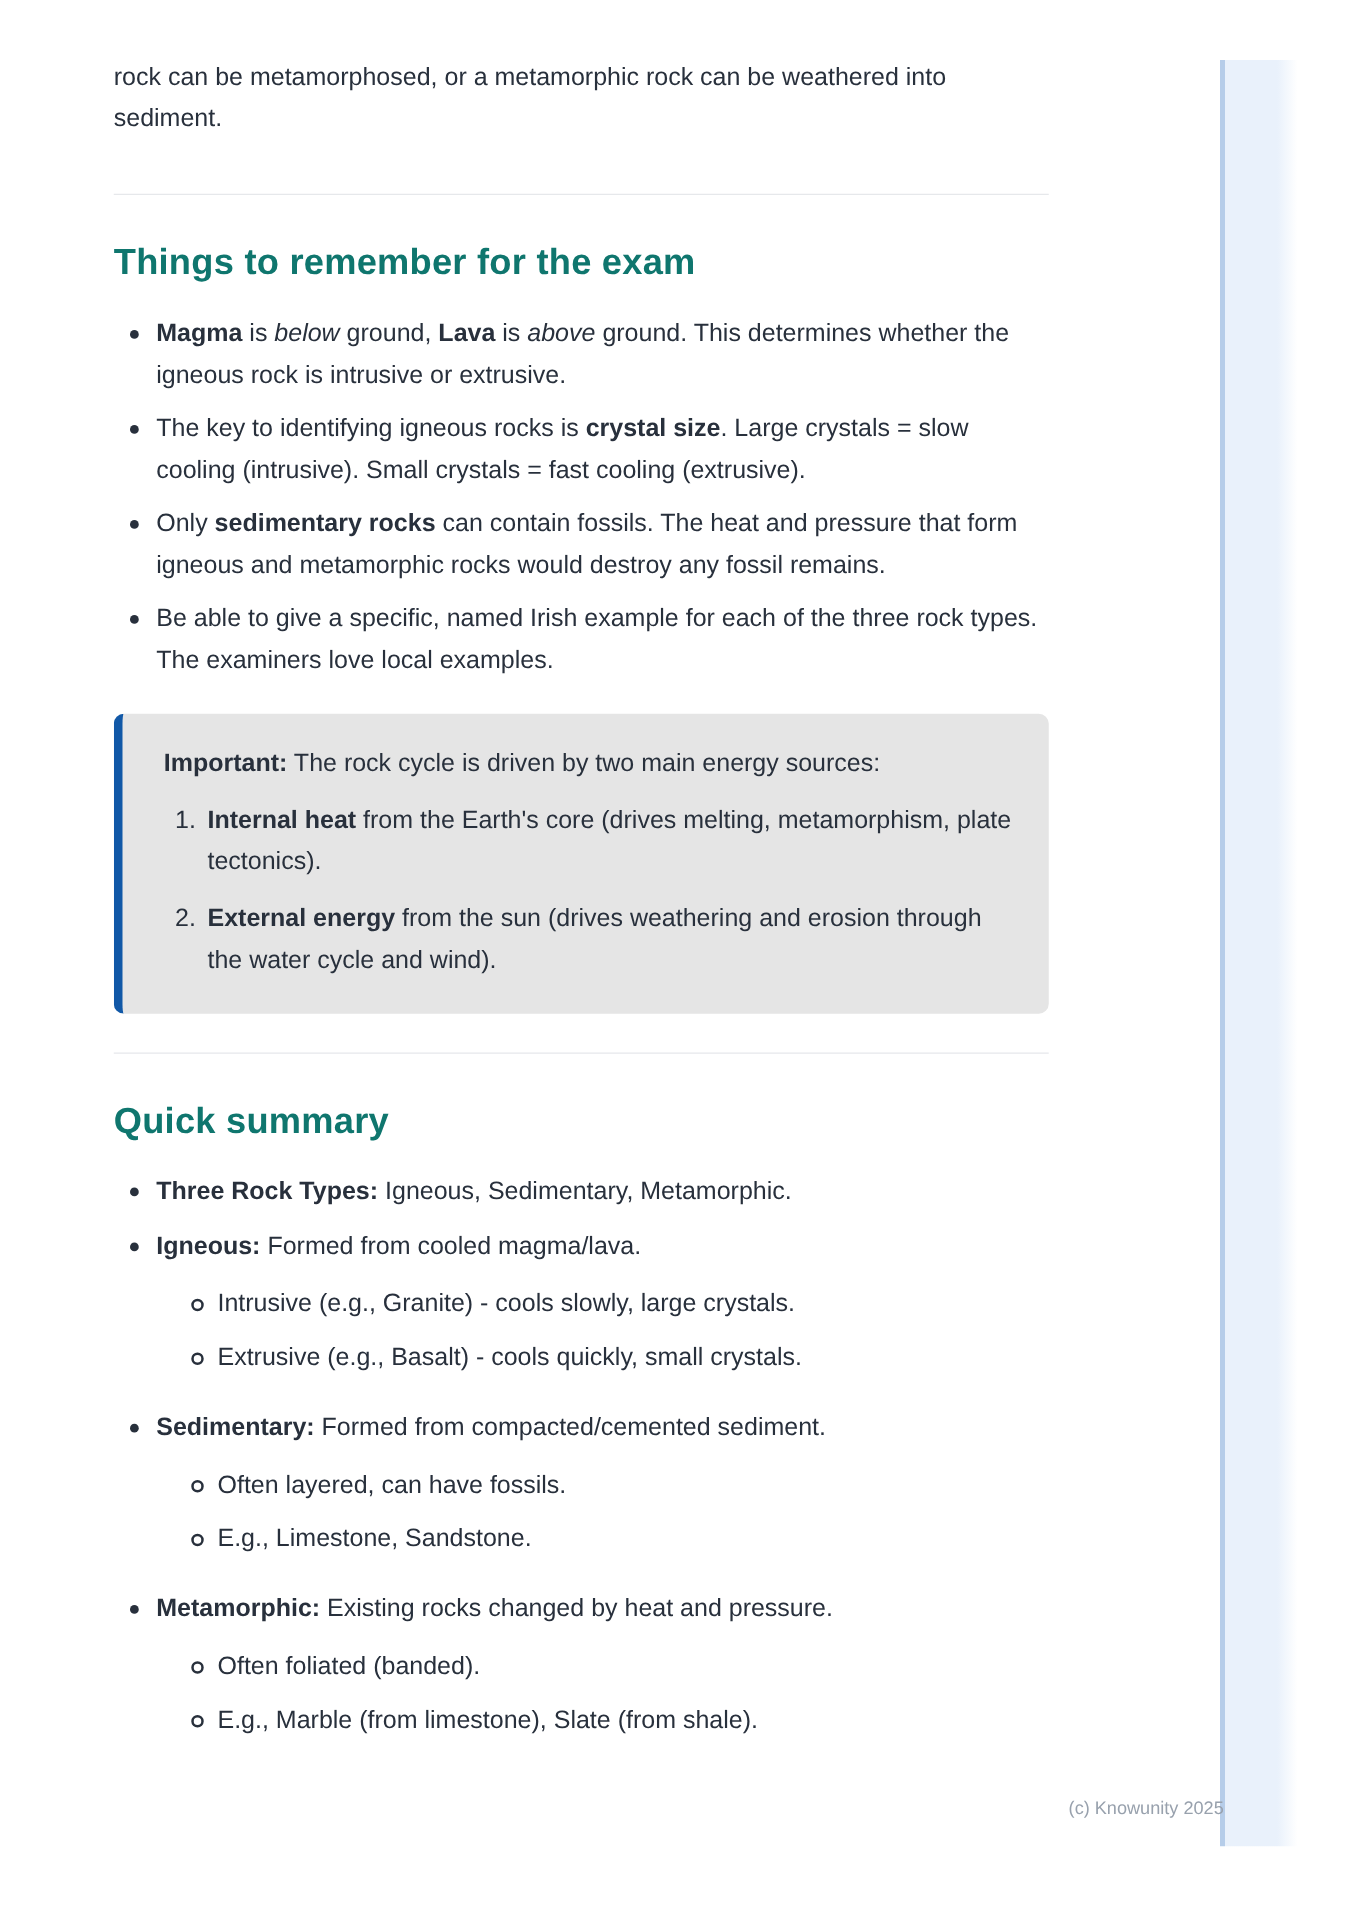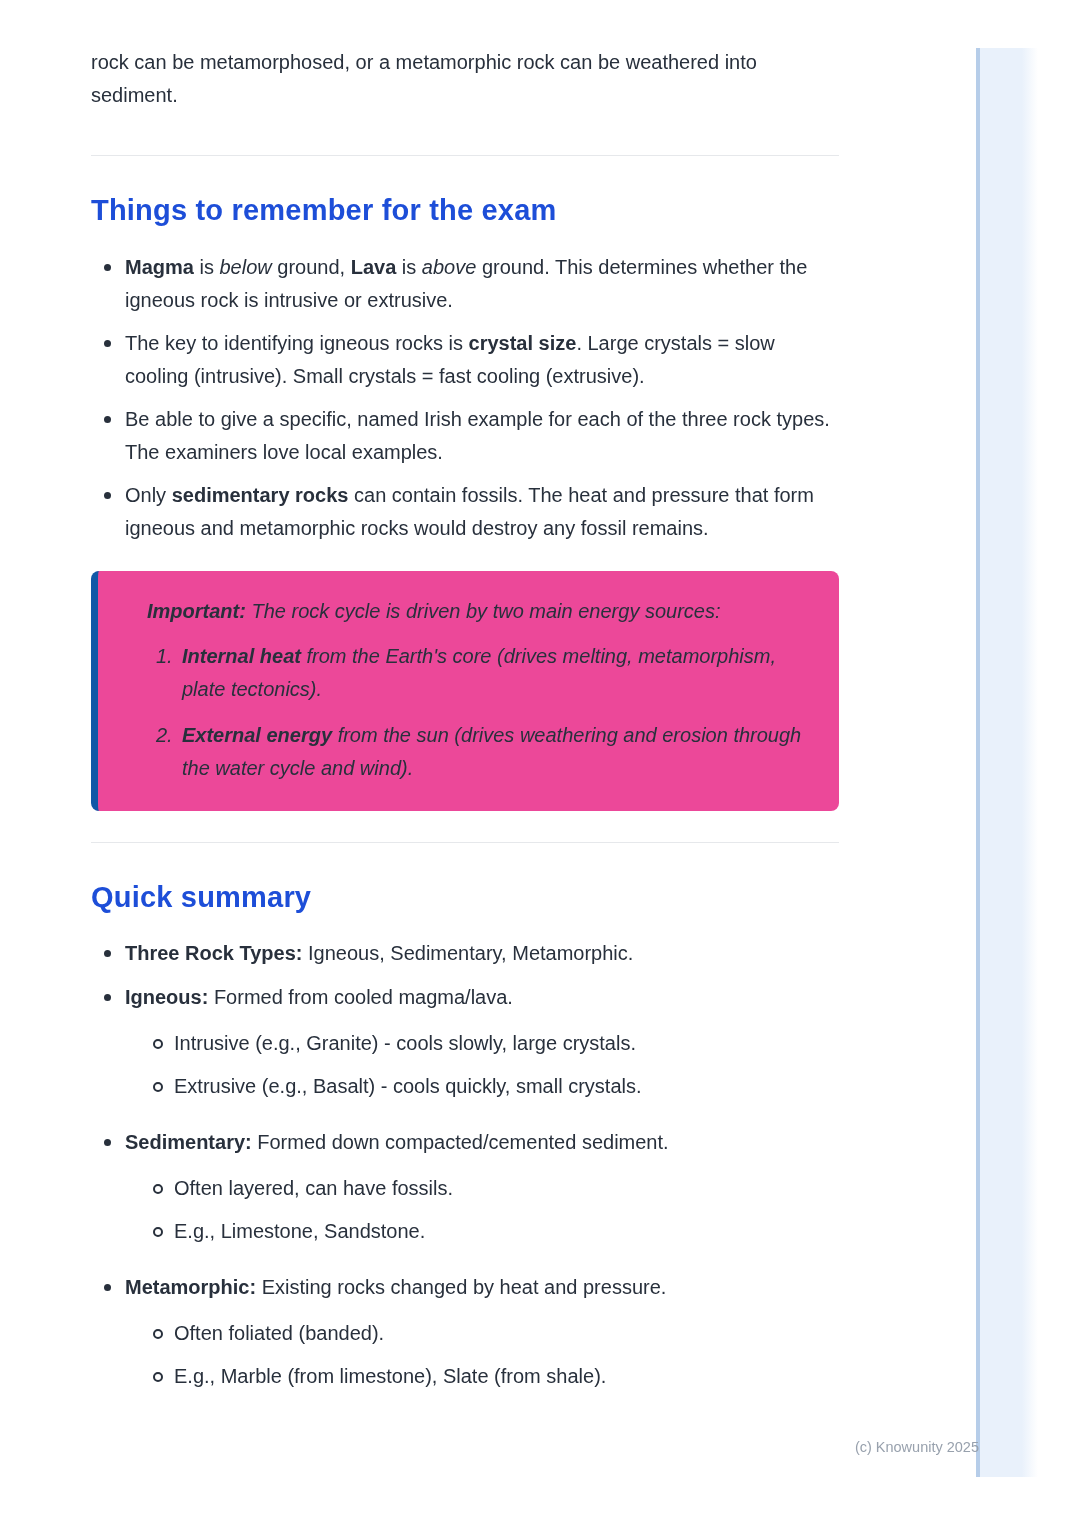--- a/index.html
+++ b/index.html
@@ -38,21 +38,21 @@
     border-top: 1px solid #e6e8eb;
     margin: 43px 0 0 0;
     height: 0;
   }
   .divider.second { margin-top: 31px; }
   h2.section-heading {
     margin: 37px 0 0 0;
     font-size: 29px;
     line-height: 34px;
     font-weight: 700;
-    color: #1d4ed8;
+    color: #0f766e;
     letter-spacing: 0.2px;
   }
   .bullets {
     list-style: none;
     margin: 24px 0 0 0;
     padding: 0 0 0 34px;
     font-size: 20px;
     line-height: 33px;
   }
   .bullets > li {
@@ -89,25 +89,24 @@
     width: 6px;
     height: 6px;
     border-radius: 50%;
     border: 2px solid #28303c;
     background: transparent;
   }
   .callout {
     margin: 26px 0 0 0;
     border-left: 7px solid #1158a7;
     border-radius: 8px;
-    background: #ec4899;
-    padding: 24px 30px 26px 49px;
+    background: #e5e5e5;
+    padding: 24px 30px 26px 33px;
     font-size: 20px;
     line-height: 33px;
-    font-style: italic;
   }
   .callout-intro { margin: 0; }
   .callout-list {
     list-style: none;
     margin: 12px 0 0 0;
     padding: 0 0 0 9px;
   }
   .callout-list > li {
     display: flex;
     gap: 8px;
@@ -138,22 +137,22 @@
 
     <p class="intro">rock can be metamorphosed, or a metamorphic rock can be weathered into sediment.</p>
 
     <hr class="divider">
 
     <h2 class="section-heading">Things to remember for the exam</h2>
 
     <ul class="bullets">
       <li><span><span class="b">Magma</span><span> is </span><span class="i">below</span><span> ground, </span><span class="b">Lava</span><span> is </span><span class="i">above</span><span> ground. This determines whether the igneous rock is intrusive or extrusive.</span></span></li>
       <li><span><span>The key to identifying igneous rocks is </span><span class="b">crystal size</span><span>. Large crystals = slow cooling (intrusive). Small crystals = fast cooling (extrusive).</span></span></li>
+      <li><span><span>Only </span><span class="b">sedimentary rocks</span><span> can contain fossils. The heat and pressure that form igneous and metamorphic rocks would destroy any fossil remains.</span></span></li>
       <li><span><span>Be able to give a specific, named Irish example for each of the three rock types. The examiners love local examples.</span></span></li>
-      <li><span><span>Only </span><span class="b">sedimentary rocks</span><span> can contain fossils. The heat and pressure that form igneous and metamorphic rocks would destroy any fossil remains.</span></span></li>
     </ul>
 
     <div class="callout">
       <p class="callout-intro"><span><span class="b">Important:</span><span> The rock cycle is driven by two main energy sources:</span></span></p>
       <ol class="callout-list">
         <li>
           <span class="num">1.</span>
           <span><span class="b">Internal heat</span><span> from the Earth's core (drives melting, metamorphism, plate tectonics).</span></span>
         </li>
         <li>
@@ -170,21 +169,21 @@
     <ul class="bullets summary">
       <li><span><span class="b">Three Rock Types:</span><span> Igneous, Sedimentary, Metamorphic.</span></span></li>
       <li>
         <span><span class="b">Igneous:</span><span> Formed from cooled magma/lava.</span></span>
         <ul class="sub">
           <li>Intrusive (e.g., Granite) - cools slowly, large crystals.</li>
           <li>Extrusive (e.g., Basalt) - cools quickly, small crystals.</li>
         </ul>
       </li>
       <li>
-        <span><span class="b">Sedimentary:</span><span> Formed down compacted/cemented sediment.</span></span>
+        <span><span class="b">Sedimentary:</span><span> Formed from compacted/cemented sediment.</span></span>
         <ul class="sub">
           <li>Often layered, can have fossils.</li>
           <li>E.g., Limestone, Sandstone.</li>
         </ul>
       </li>
       <li>
         <span><span class="b">Metamorphic:</span><span> Existing rocks changed by heat and pressure.</span></span>
         <ul class="sub">
           <li>Often foliated (banded).</li>
           <li>E.g., Marble (from limestone), Slate (from shale).</li>

